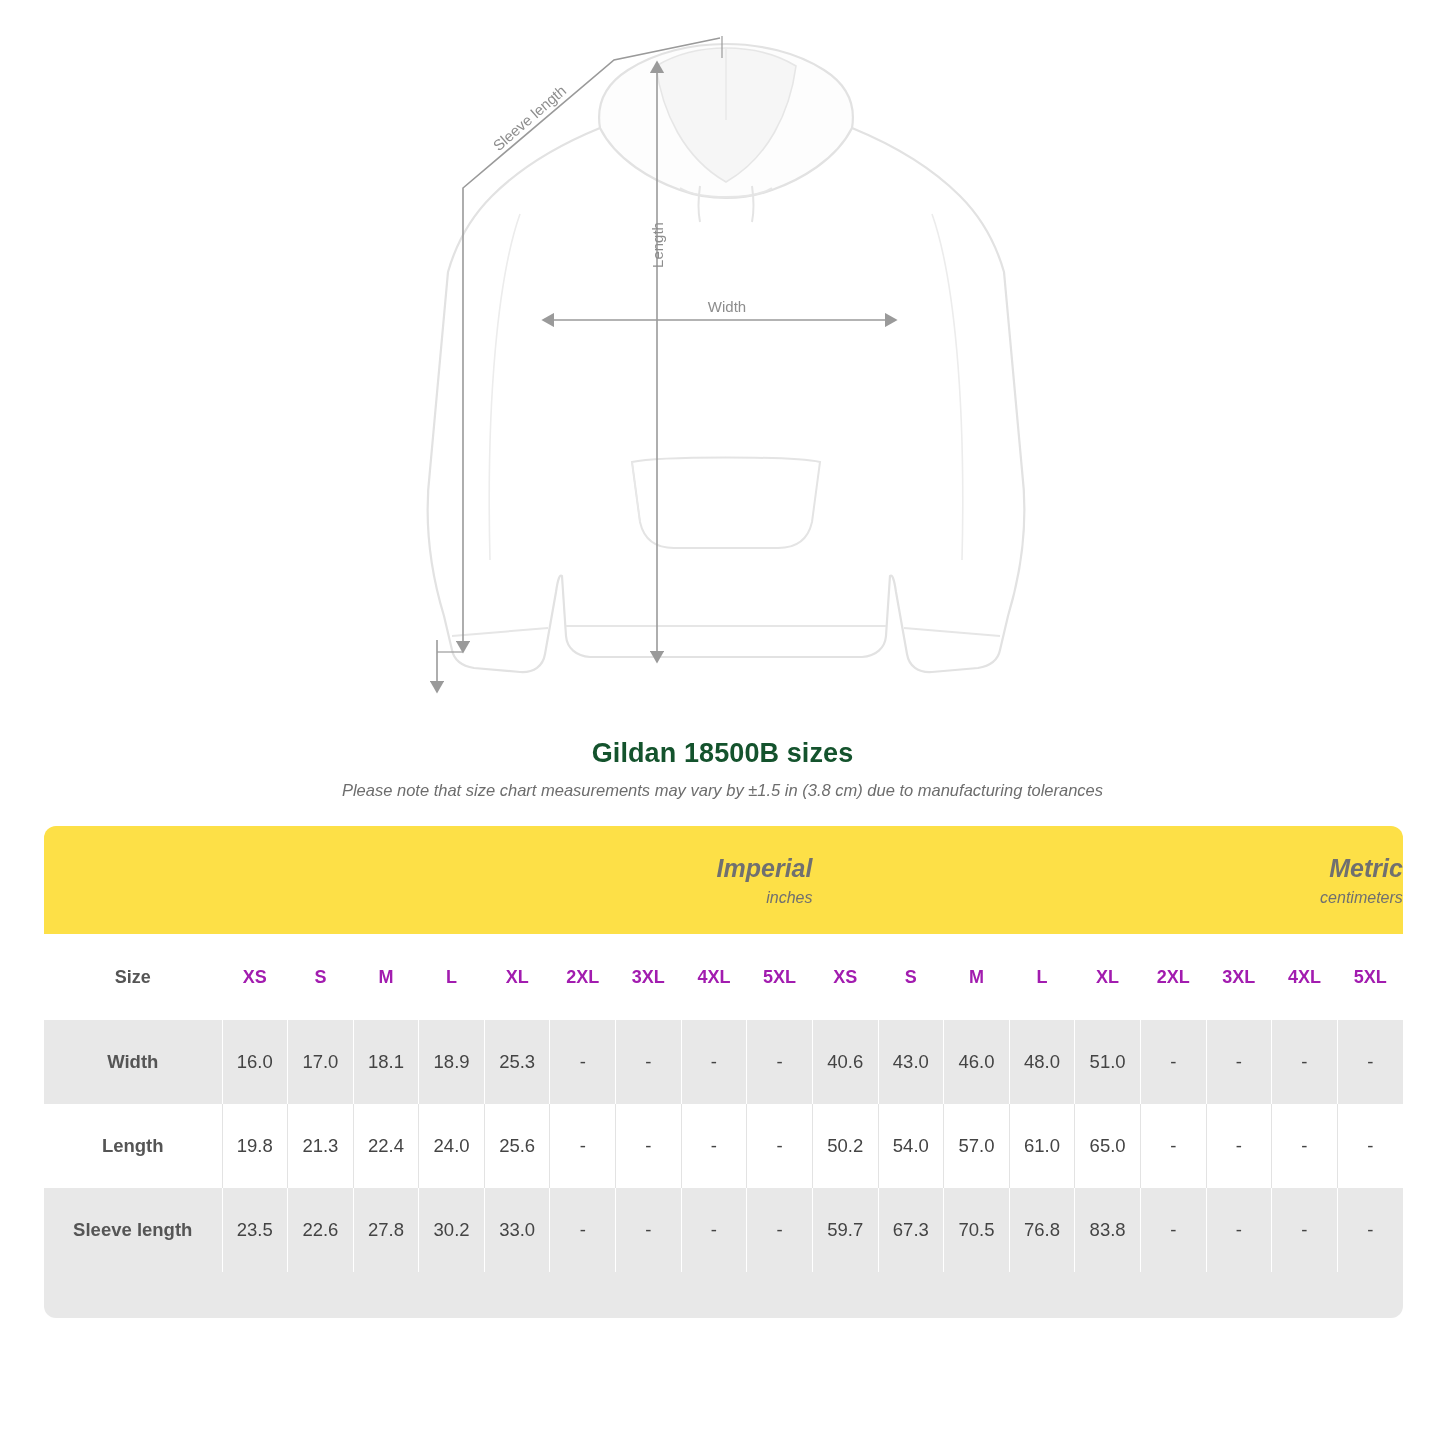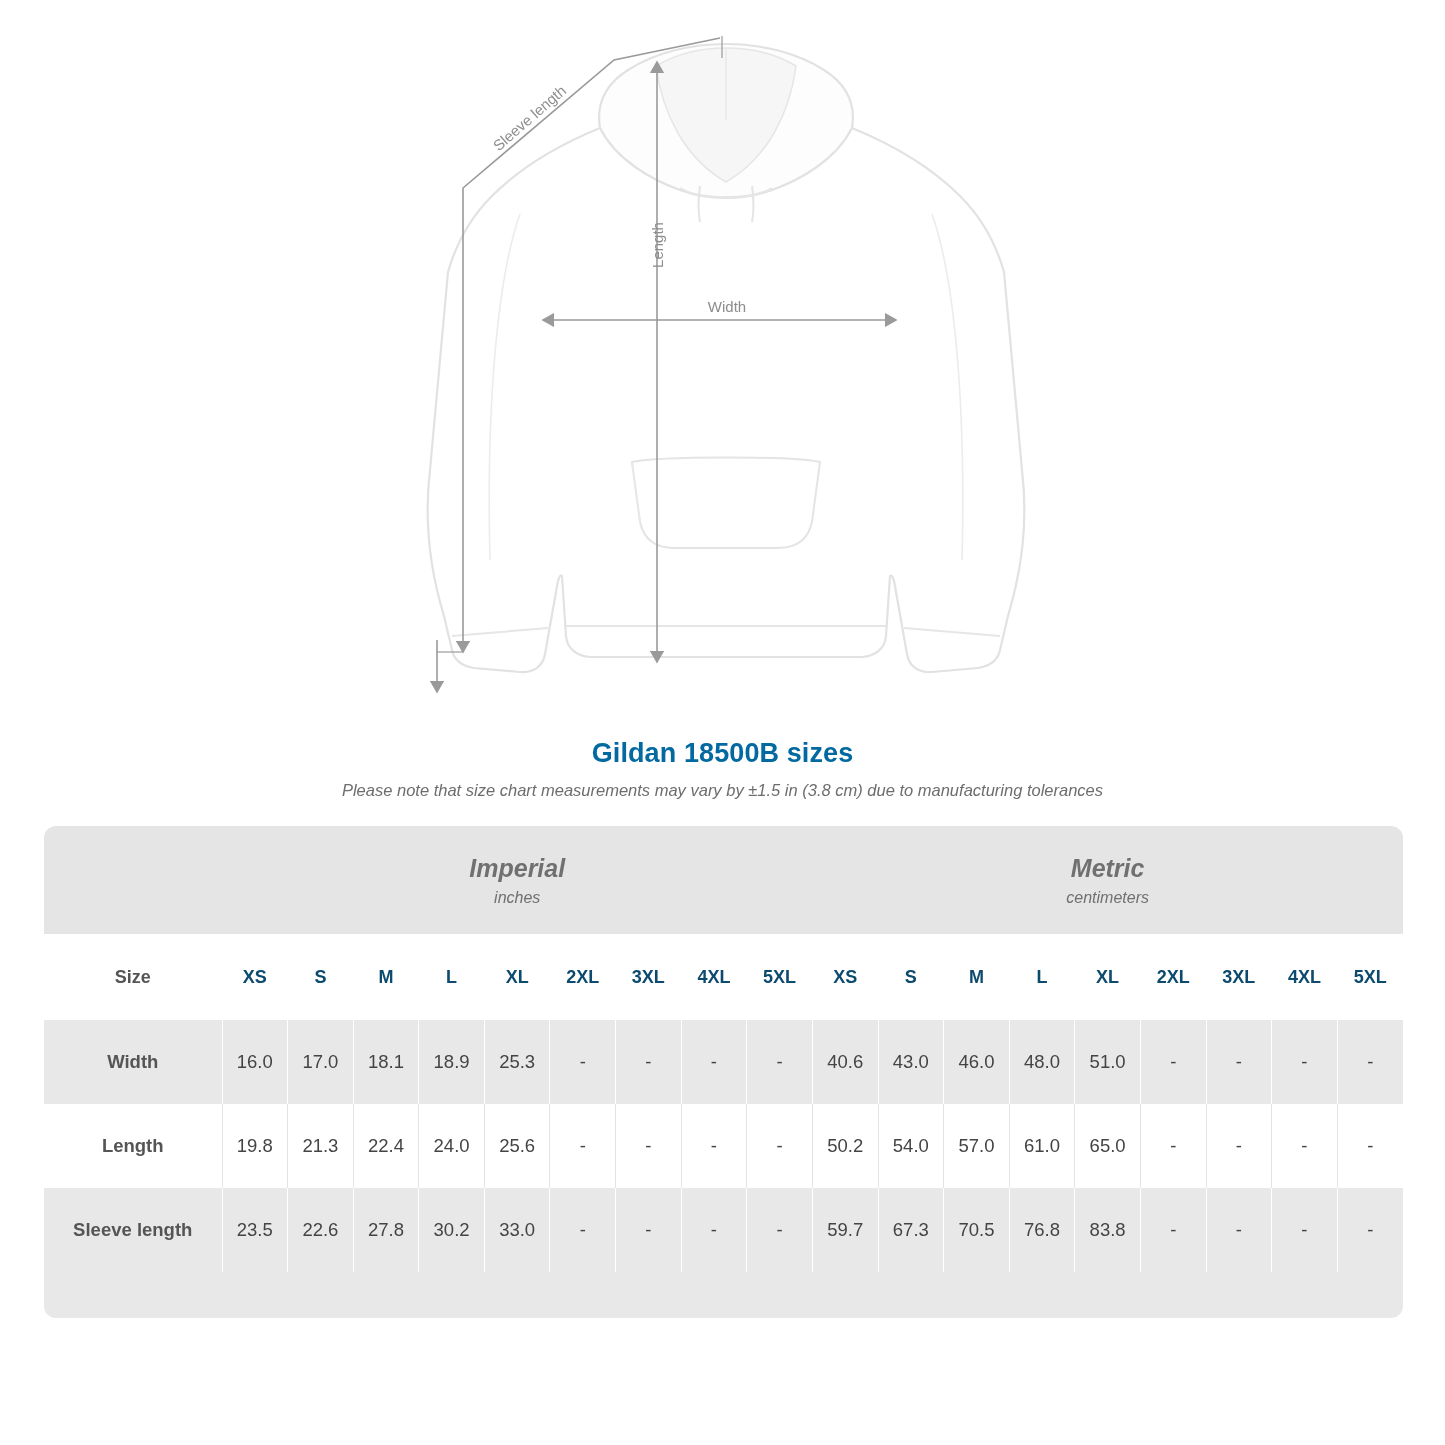--- a/index.html
+++ b/index.html
@@ -21,21 +21,21 @@
     width: 1445px;
     height: 718px;
   }
   .hoodie-svg { position: absolute; left: 0; top: 0; }
 
   
   .title {
     text-align: center;
     font-size: 27px;
     font-weight: bold;
-    color: #0369a1;
+    color: #14532d;
     margin: 20px 0 0 0;
     letter-spacing: 0.1px;
   }
   .subtitle {
     text-align: center;
     font-size: 16.5px;
     font-style: italic;
     color: #6d6d6d;
     margin-top: 12px;
   }
@@ -48,24 +48,24 @@
     width: 1357px;
     border-collapse: collapse;
     table-layout: fixed;
   }
   table.size-table td, table.size-table th {
     border: none;
     padding: 0;
   }
 
   .unit-band td {
-    background: #e5e5e5;
+    background: #fde047;
     height: 108px;
     vertical-align: middle;
-    text-align: center;
+    text-align: right;
   }
   .unit-band td.corner-left { border-top-left-radius: 12px; }
   .unit-band td.corner-right { border-top-right-radius: 12px; }
   .unit-name {
     font-size: 25px;
     font-weight: bold;
     font-style: italic;
     color: #707070;
     line-height: 1.25;
   }
@@ -76,21 +76,21 @@
     margin-top: 4px;
   }
 
   .head-row td {
     height: 86px;
     vertical-align: middle;
     text-align: center;
     background: #ffffff;
     font-size: 18px;
     font-weight: bold;
-    color: #0c4a6e;
+    color: #a21caf;
   }
   .head-row td.rowlabel {
     font-size: 18px;
     font-weight: bold;
     color: #555555;
   }
 
   .data-row td {
     height: 84px;
     vertical-align: middle;

